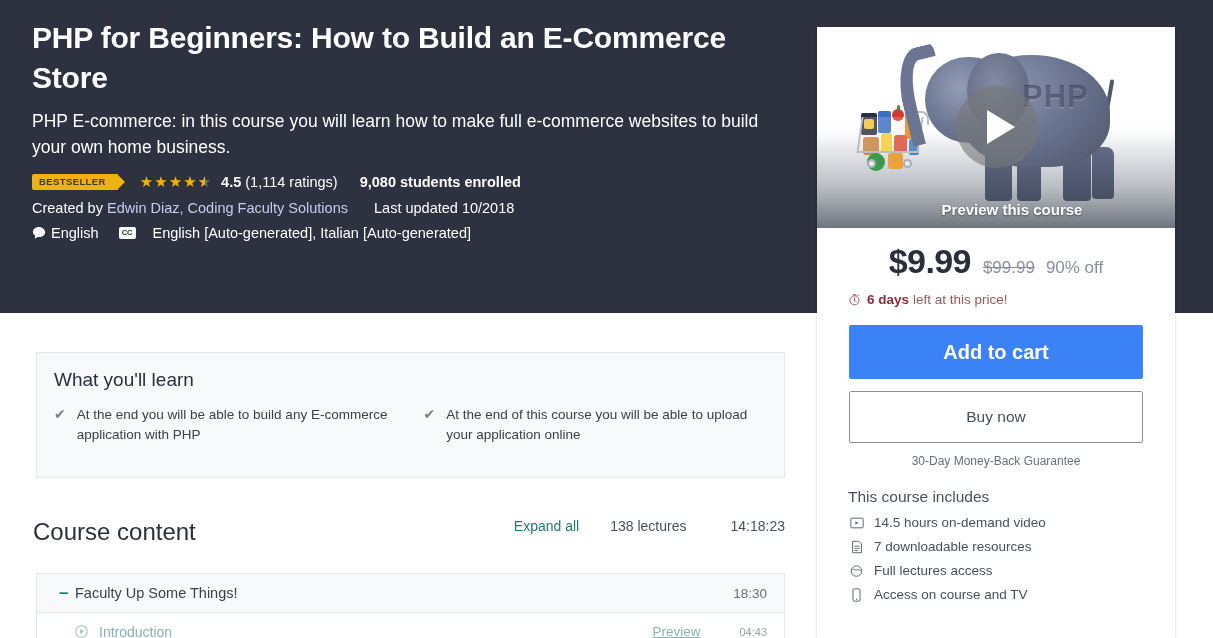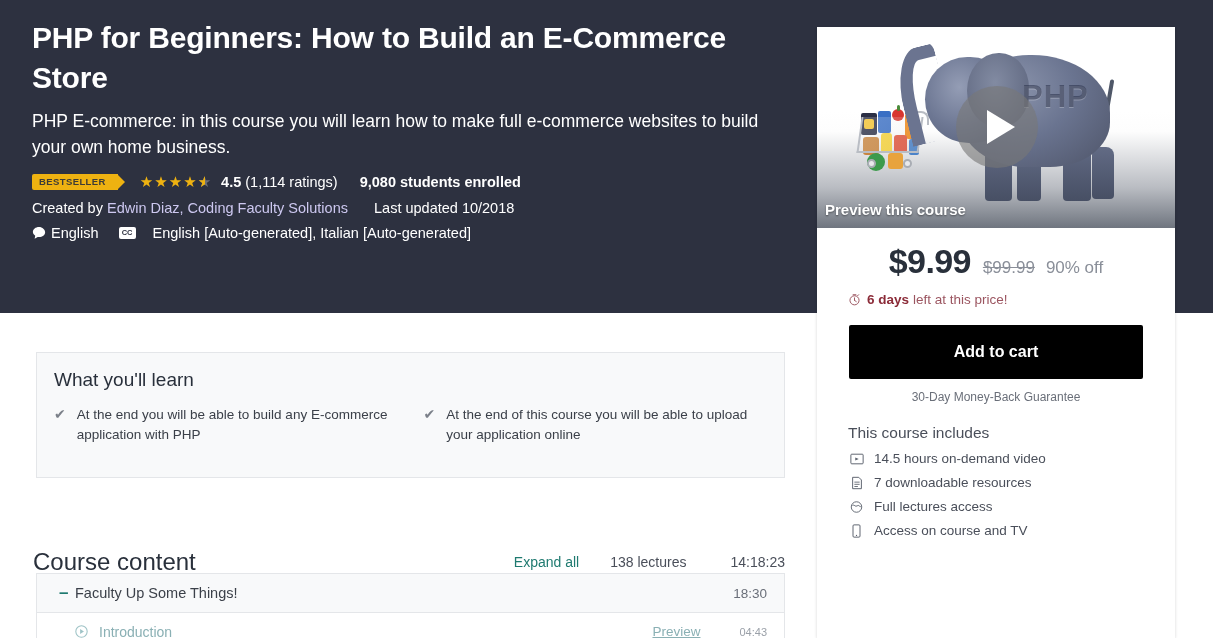--- a/index.html
+++ b/index.html
@@ -198,44 +198,44 @@
     display: flex; align-items: center; justify-content: center;
   }
   .play-tri {
     width: 0; height: 0;
     border-top: 17px solid transparent;
     border-bottom: 17px solid transparent;
     border-left: 28px solid #ffffff;
     margin-left: 8px;
   }
   .preview-label {
-    position: absolute; left: 8px; bottom: 10px; width: 100%;
-    text-align: left; color: #ffffff; font-size: 15px; font-weight: bold;
+    position: absolute; left: 16px; bottom: 10px; width: 100%;
+    text-align: center; color: #ffffff; font-size: 15px; font-weight: bold;
     text-shadow: 0 1px 2px rgba(0,0,0,0.45);
   }
 
   
   .price-row {
     display: flex; align-items: baseline; justify-content: center;
     margin-top: 14px; padding: 0 16px;
   }
   .price-now { font-size: 34px; font-weight: bold; color: #29303b; letter-spacing: -0.6px; }
   .price-old { font-size: 17px; color: #8a8f99; text-decoration: line-through; margin-left: 12px; }
   .price-off { font-size: 17px; color: #8a8f99; margin-left: 11px; }
   .deadline {
     display: flex; align-items: center; justify-content: flex-start;
     margin: 11px 0 0 31px; font-size: 13.5px; color: #9b5560;
   }
   .deadline b { color: #8b2b38; margin-right: 4px; font-weight: bold; }
   .clock-ico { margin-right: 6px; display: inline-flex; }
 
   .btn-cart {
     display: block; width: 294px; height: 54px; margin: 18px auto 0;
-    background: #000000; color: #ffffff;
-    font-size: 16px; font-weight: bold;
+    background: #3b82f6; color: #ffffff;
+    font-size: 20px; font-weight: bold;
     border: none; border-radius: 2px; cursor: pointer;
     font-family: "Liberation Sans", sans-serif;
   }
   .btn-buy {
     display: block; width: 294px; height: 52px; margin: 12px auto 0;
     background: #ffffff; color: #4a4f5a;
     font-size: 15.5px; font-weight: normal;
     border: 1px solid #8b8f99; border-radius: 2px; cursor: pointer;
     font-family: "Liberation Sans", sans-serif;
   }
@@ -269,22 +269,22 @@
     display: flex; padding: 14px 17px 0 17px; gap: 26px;
   }
   .learn-col { flex: 1; display: flex; align-items: flex-start; }
   .learn-check {
     color: #7b8089; font-size: 14px; margin-right: 11px; line-height: 18px; flex: 0 0 auto;
   }
   .learn-text { font-size: 13.5px; color: #3b4049; line-height: 1.45; }
 
   
   .cc-head {
-    position: absolute; left: 33px; top: 548px;
-    width: 752px; display: flex; align-items: center;
+    position: absolute; left: 33px; top: 518px;
+    width: 752px; display: flex; align-items: flex-start;
   }
   .cc-title { font-size: 24px; color: #29303b; font-weight: normal; }
   .cc-right { margin-left: auto; display: flex; align-items: baseline; }
   .cc-expand {
     font-size: 14px; color: #1f7a70; text-decoration: none; cursor: pointer;
   }
   .cc-lectures { font-size: 14px; color: #4a4f5a; margin-left: 31px; }
   .cc-dur { font-size: 14px; color: #4a4f5a; margin-left: 44px; }
 
   .cc-list {
@@ -418,20 +418,21 @@
           <path d="M8 9 L8 6 M8 9 L10.2 10.6" stroke="#9b5560" stroke-width="1.2" fill="none" stroke-linecap="round"></path>
           <path d="M6.3 2.2 h3.4" stroke="#9b5560" stroke-width="1.4" stroke-linecap="round"></path>
           <path d="M11.8 3.4 l1.3 -1.3" stroke="#9b5560" stroke-width="1.2" stroke-linecap="round"></path>
         </svg>
       </span>
       <b>6 days</b>
       <span>left at this price!</span>
     </div>
 
     <button class="btn-cart">Add to cart</button>
+    <button class="btn-buy">Buy now</button>
 
     <div class="guarantee">30-Day Money-Back Guarantee</div>
 
     <div class="includes-wrap">
       <div class="includes-title">This course includes</div>
 
       <div class="inc-item">
         <span class="inc-ico">
           <svg width="14" height="14" viewBox="0 0 16 16">
               <rect x="1" y="2.5" width="14" height="11" rx="1" fill="none" stroke="#5b616c" stroke-width="1.1"></rect>

